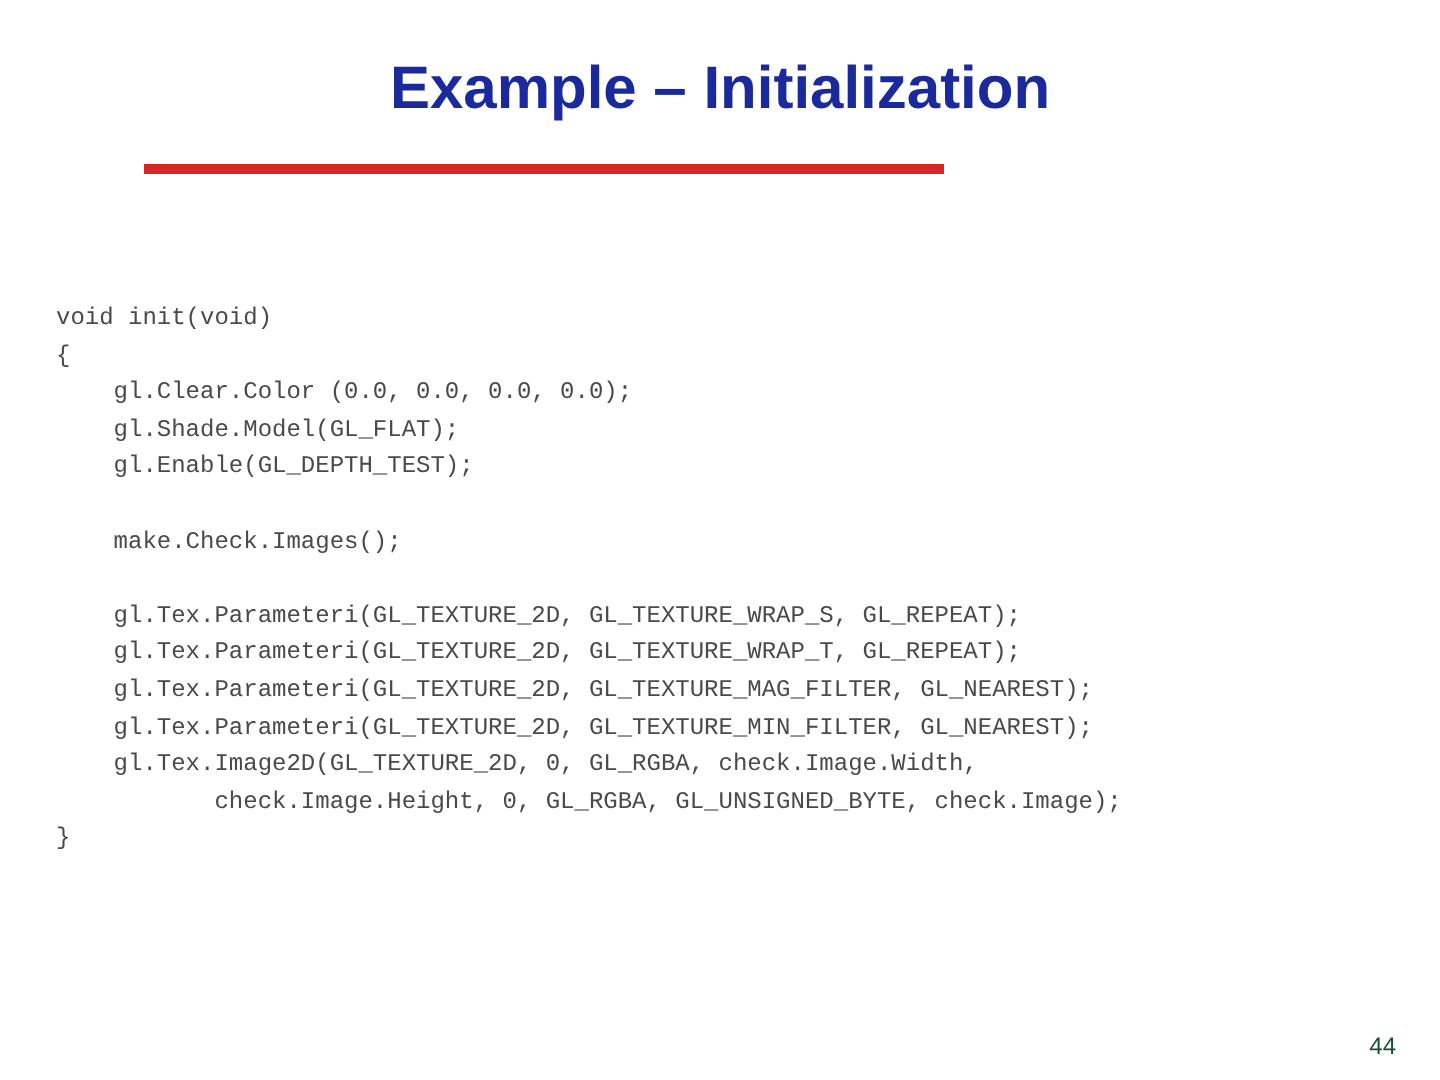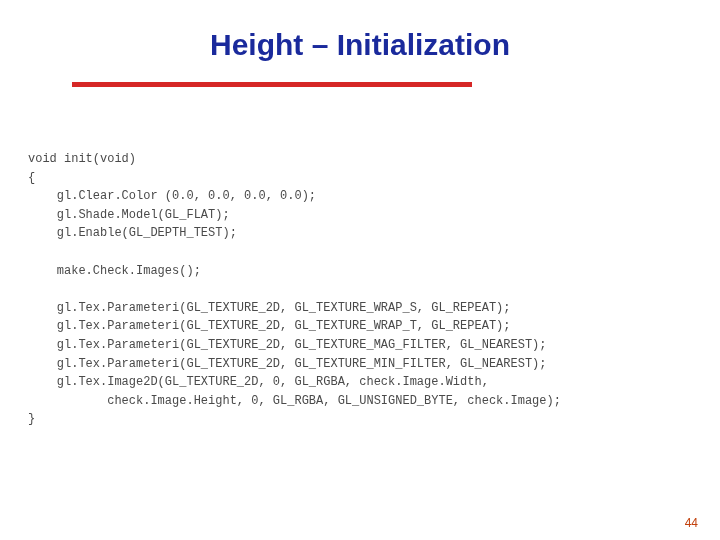--- a/index.html
+++ b/index.html
@@ -1,26 +1,26 @@
 <!DOCTYPE html>
 <html><head>
 <meta charset="utf-8">
 <style>
   html,body{margin:0;padding:0;width:720px;height:540px;background:#fff;font-family:Arial,Helvetica,sans-serif;}
   .slide{position:relative;width:720px;height:540px;box-sizing:border-box;}
   .title{position:absolute;top:28px;left:0;width:720px;text-align:center;font-size:30px;font-weight:bold;color:#1a2a9c;}
   .rule{position:absolute;top:82px;left:72px;width:400px;height:5px;background:#d62726;}
   .code{position:absolute;top:150px;left:28px;width:670px;color:#4a4a4a;font-family:Liberation Mono, monospace;font-size:12px;line-height:1.55;white-space:pre;}
-  .pagenum{position:absolute;bottom:10px;right:22px;font-size:12px;color:#c2410c;}
+  .pagenum{position:absolute;bottom:10px;right:22px;font-size:12px;color:#14532d;}
 </style>
 </head>
 <body>
 
 <div class="slide">
-  <div class="title">Height – Initialization</div>
+  <div class="title">Example – Initialization</div>
   <div class="rule"></div>
   <div class="code">void init(void)
 {
     gl.Clear.Color (0.0, 0.0, 0.0, 0.0);
     gl.Shade.Model(GL_FLAT);
     gl.Enable(GL_DEPTH_TEST);
 
     make.Check.Images();
 
     gl.Tex.Parameteri(GL_TEXTURE_2D, GL_TEXTURE_WRAP_S, GL_REPEAT);

